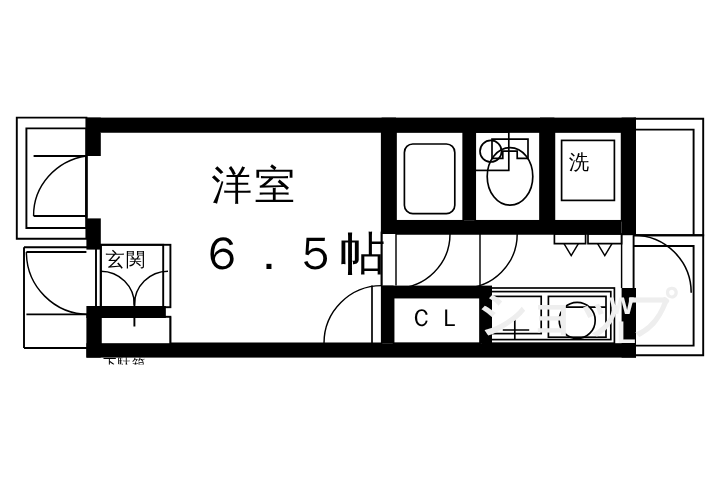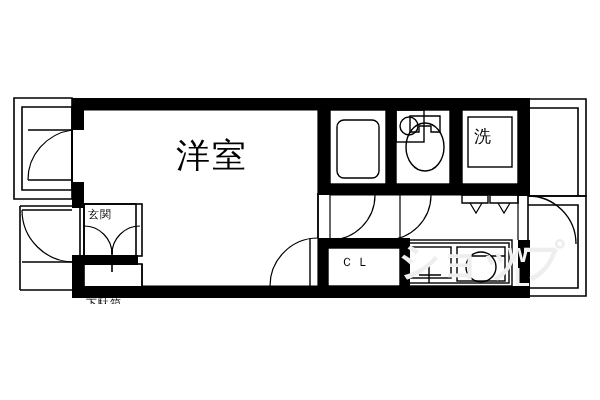--- a/index.html
+++ b/index.html
@@ -43,40 +43,40 @@
   #label-room-size {
     left: 166px;
     top: 192px;
     font-size: 38px;
     letter-spacing: 1px;
     font-weight: 500;
   }
   #label-genkan {
     left: 88px;
     top: 209px;
-    font-size: 11px;
+    font-size: 16px;
     letter-spacing: 1px;
     text-align: right;
   }
   #label-getabako {
     left: 86px;
     top: 269px;
     font-size: 11px;
     letter-spacing: 1px;
     margin-top: 29px;
   }
   #label-sen {
     left: 474px;
     top: 128px;
     font-size: 17px;
   }
   #label-cl {
     left: 341px;
     top: 256px;
-    font-size: 12px;
+    font-size: 20px;
     letter-spacing: 4px;
     font-family: "Liberation Sans", sans-serif;
   }
   #watermark {
     position: absolute;
     left: 398px;
     top: 238px;
     width: 200px;
     height: 110px;
     pointer-events: none;
@@ -282,20 +282,21 @@
 
     <g fill="none" stroke="#000000" stroke-width="1.2">
       <path d="M528,196 A48,48 0 0 1 576,244" stroke-width="1.3"></path>
       <path d="M528,196 L528,240" stroke-width="1.6"></path>
     </g>
 
   </svg>
 
   <div class="lbl" id="label-room-name">洋室</div>
 
+  <div class="lbl" id="label-room-size">６．５帖</div>
 
   <div class="lbl" id="label-genkan">玄関</div>
 
   <div class="lbl" id="label-getabako">下駄箱</div>
 
   <div class="lbl" id="label-sen">洗</div>
 
   <div class="lbl" id="label-cl">ＣＬ</div>
 
   <div id="watermark">

